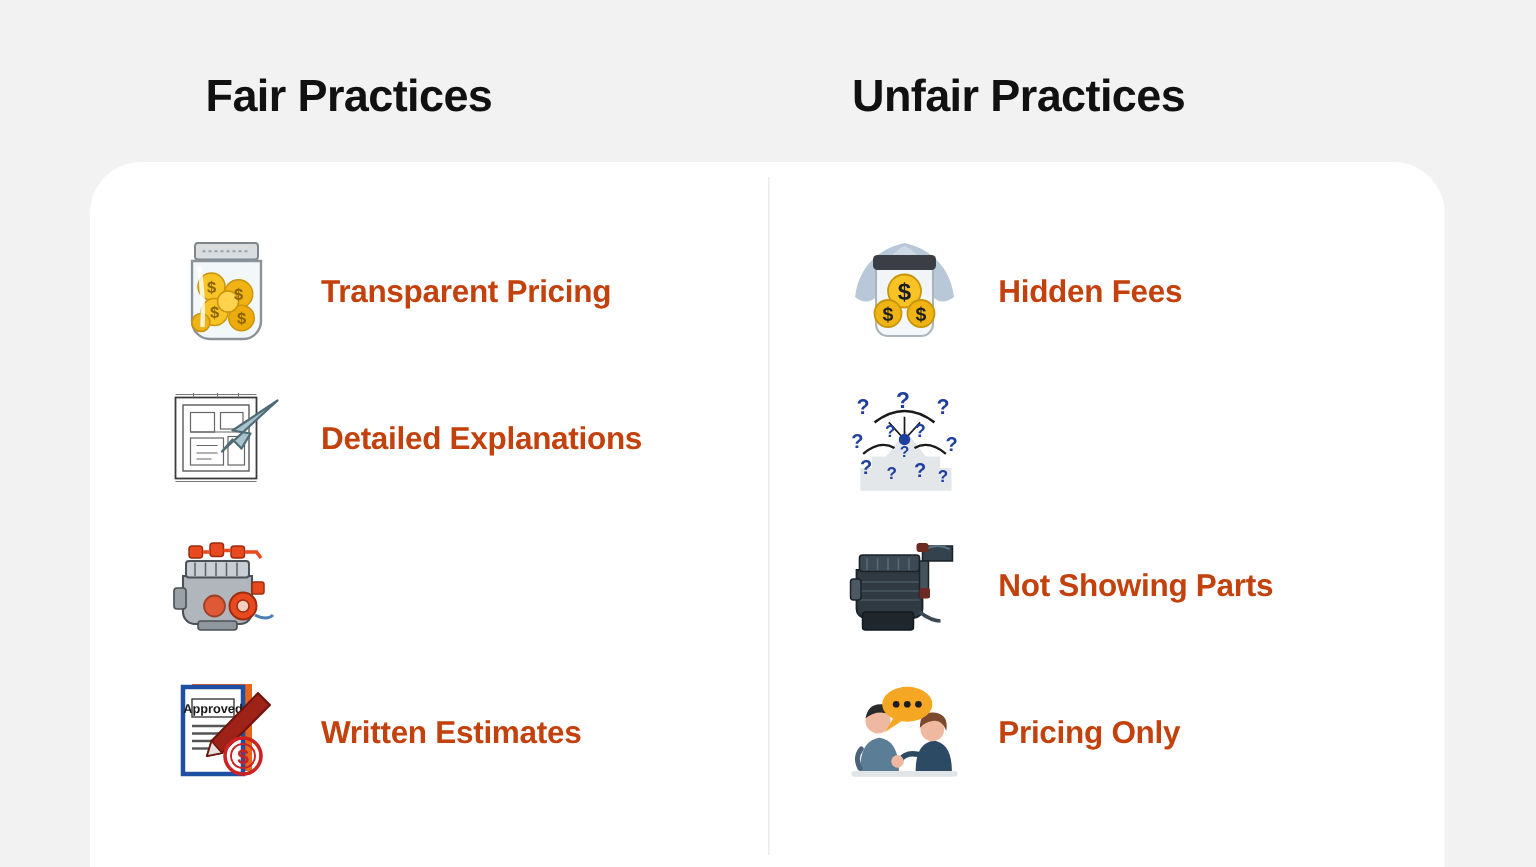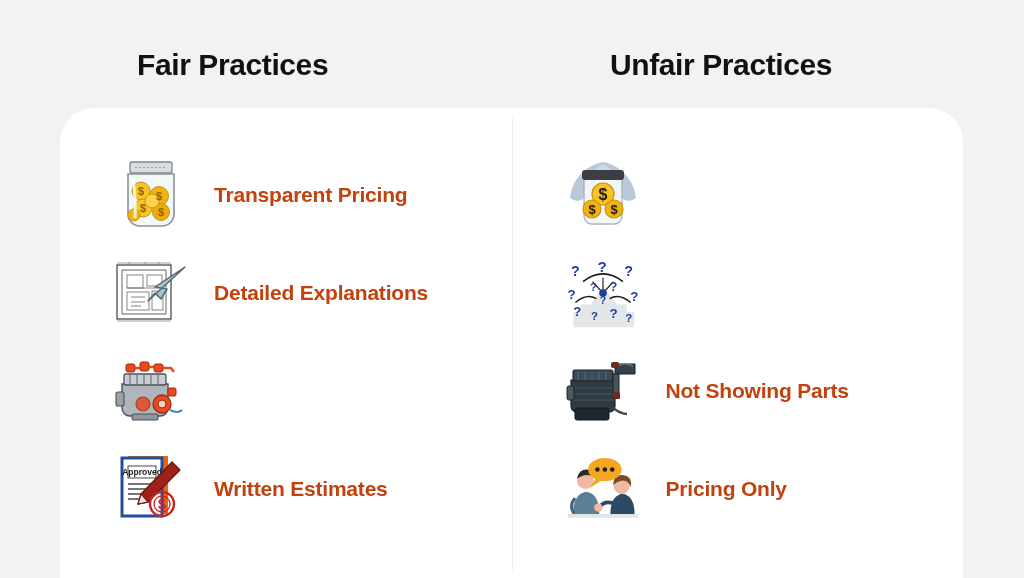--- a/index.html
+++ b/index.html
@@ -33,21 +33,21 @@
     position: absolute;
     top: 48px;
     font-size: 30px;
     font-weight: bold;
     letter-spacing: -0.4px;
     color: #111111;
     white-space: nowrap;
     margin-left: 34px;
   }
   .col-header.left  { left: 103px; }
-  .col-header.right { left: 576px; }
+  .col-header.right { left: 534px; }
 
   
   #card {
     position: absolute;
     left: 60px;
     top: 108px;
     width: 903px;
     height: 470px;
     background: #ffffff;
     border-radius: 34px 34px 0 0;
@@ -262,20 +262,21 @@
                 <circle cx="28" cy="53" r="9" fill="#f0b314"></circle>
                 <circle cx="50" cy="53" r="9" fill="#f0b314"></circle>
               </g>
               <g fill="#1d1d1d" font-family="'Liberation Sans', sans-serif" font-weight="bold" text-anchor="middle">
                 <text x="39" y="44" font-size="16">$</text>
                 <text x="28" y="58" font-size="13">$</text>
                 <text x="50" y="58" font-size="13">$</text>
               </g>
             </svg>
           </div>
+          <div class="row-label">Hidden Fees</div>
         </div>
 
         <div class="row">
           <div class="icon-box">
             <svg width="82" height="76" viewBox="0 0 82 76">
 
               <path d="M10 74 v-16 h8 v-8 h10 l14 -18 l14 18 h10 v8 h8 v16 z" fill="#e4e7ea"></path>
 
               <path d="M20 26 q21 -16 42 0" stroke="#1a1a1a" stroke-width="1.8" fill="none"></path>
               <path d="M41 38 L30 26 M41 38 L52 26 M41 38 L41 22" stroke="#1a1a1a" stroke-width="1.2" fill="none"></path>

